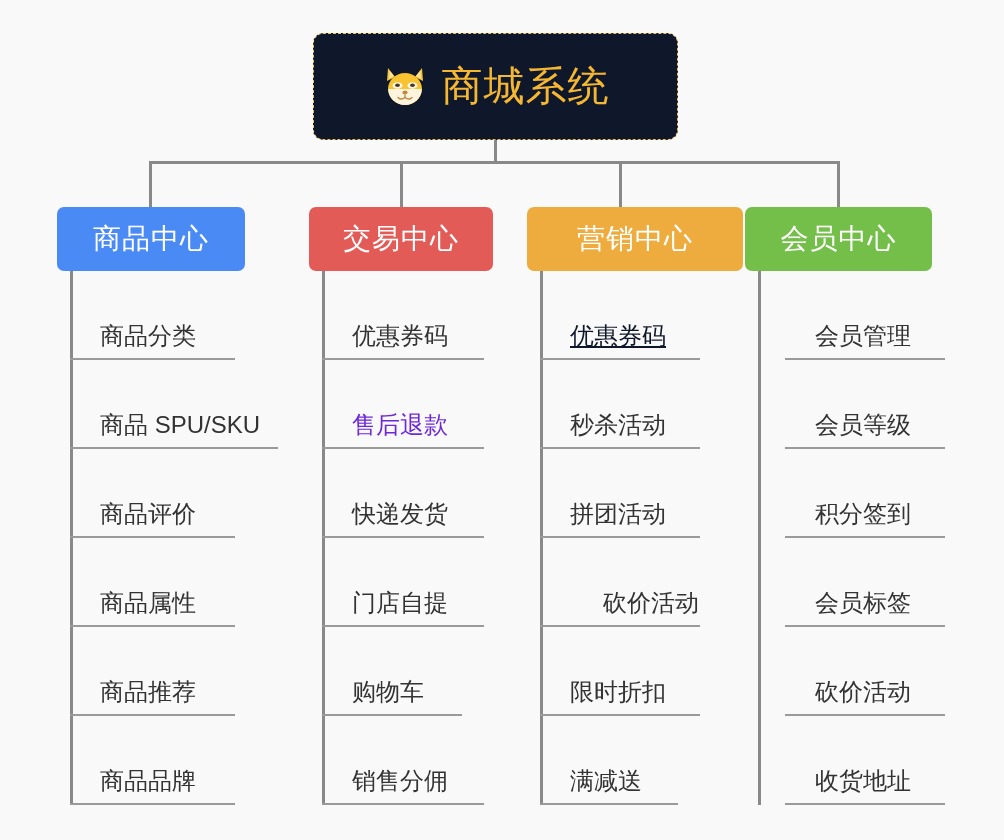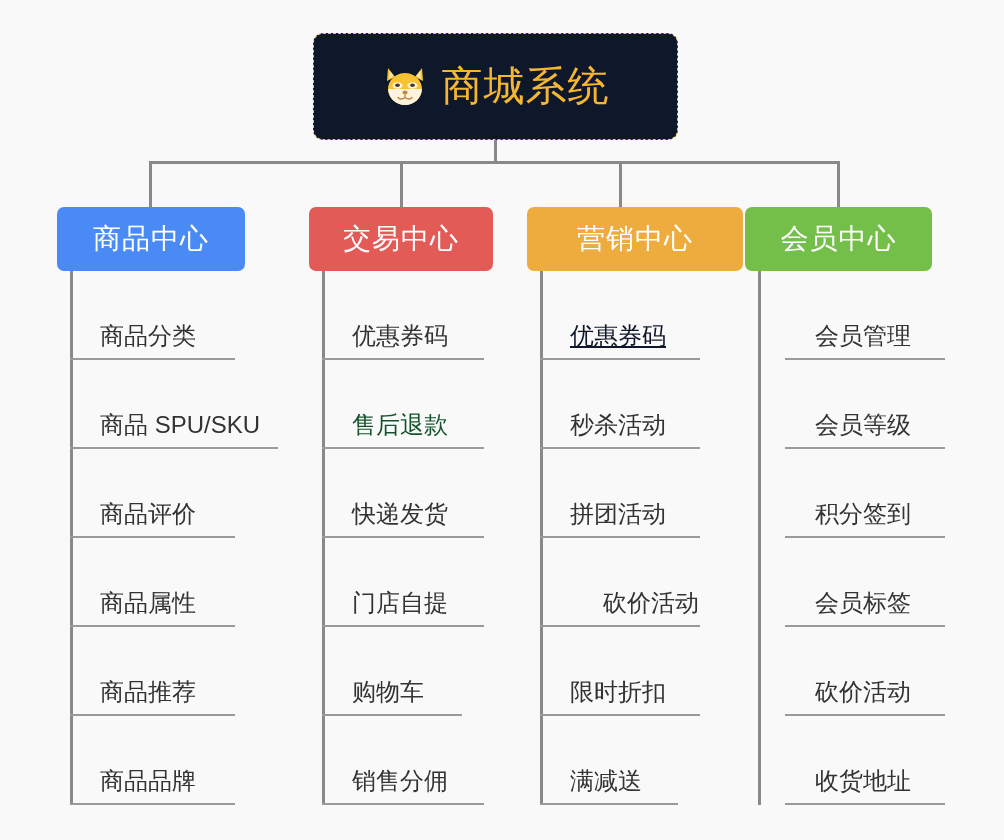--- a/index.html
+++ b/index.html
@@ -201,21 +201,21 @@
         <div class="leaf-rule" style="width: 165px; background: rgb(154, 154, 154);"></div>
       </div>
     </div>
   <div class="branch" style="left: 322px;">
       <div class="trunk" style="height: 534px; background: rgb(137, 137, 137);"></div>
       <div class="leaf">
         <span class="leaf-label" style="color: rgb(51, 51, 51);">优惠券码</span>
         <div class="leaf-rule" style="width: 162px; background: rgb(154, 154, 154);"></div>
       </div>
       <div class="leaf">
-        <span class="leaf-label" style="color: #14532d; margin-top: 34px;">售后退款</span>
+        <span class="leaf-label" style="color: #6d28d9; margin-top: 34px;">售后退款</span>
         <div class="leaf-rule" style="width: 162px; background: rgb(154, 154, 154);"></div>
       </div>
       <div class="leaf">
         <span class="leaf-label" style="color: rgb(51, 51, 51);">快递发货</span>
         <div class="leaf-rule" style="width: 162px; background: rgb(154, 154, 154);"></div>
       </div>
       <div class="leaf">
         <span class="leaf-label" style="color: rgb(51, 51, 51);">门店自提</span>
         <div class="leaf-rule" style="width: 162px; background: rgb(154, 154, 154);"></div>
       </div>

